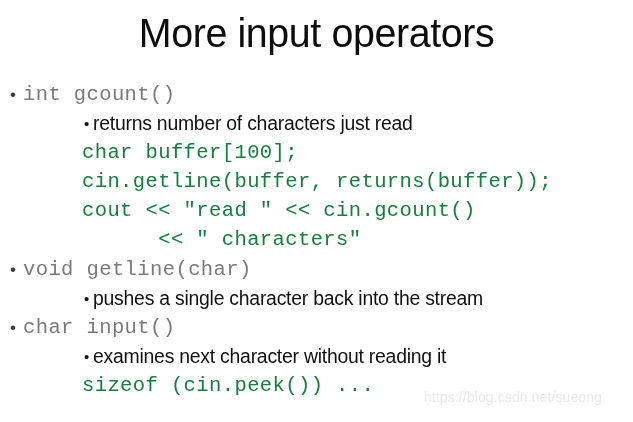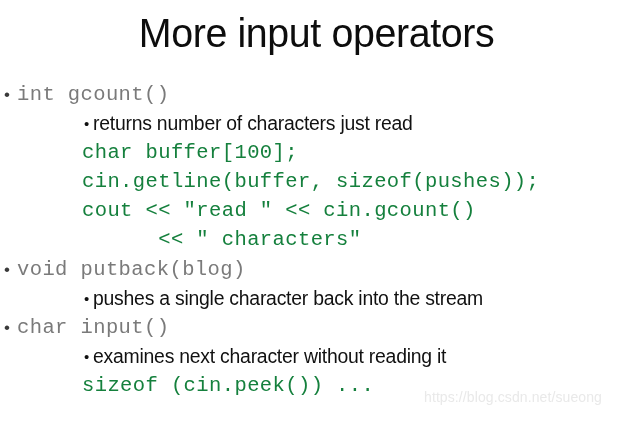--- a/index.html
+++ b/index.html
@@ -44,21 +44,21 @@
   }
 
   .line {
     position: relative;
     height: 29px;
     white-space: nowrap;
   }
 
   
   .lvl1 {
-    padding-left: 4px;
+    padding-left: 10px;
   }
   .lvl1 .bullet {
     display: inline-block;
     width: 13px;
     vertical-align: middle;
     text-align: left;
     font-family: "Liberation Sans", sans-serif;
     font-size: 17px;
     line-height: 29px;
     color: #3a3a3a;
@@ -146,35 +146,35 @@
 
     <div class="line lvl2">
       <span class="bullet">•</span><span class="txt">returns number of characters just read</span>
     </div>
 
     <div class="line code">
       <span class="txt">char buffer[100];</span>
     </div>
 
     <div class="line code">
-      <span class="txt">cin.getline(buffer, sizeof(pushes));</span>
+      <span class="txt">cin.getline(buffer, returns(buffer));</span>
     </div>
 
     <div class="line code">
       <span class="txt">cout &lt;&lt; "read " &lt;&lt; cin.gcount()</span>
     </div>
 
     <div class="line code">
       <span class="txt">      &lt;&lt; " characters"</span>
     </div>
 
     <div class="spacer"></div>
 
     <div class="line lvl1">
-      <span class="bullet">•</span><span class="txt">void putback(blog)</span>
+      <span class="bullet">•</span><span class="txt">void getline(char)</span>
     </div>
 
     <div class="line lvl2">
       <span class="bullet">•</span><span class="txt">pushes a single character back into the stream</span>
     </div>
 
     <div class="line lvl1">
       <span class="bullet">•</span><span class="txt">char input()</span>
     </div>
 

